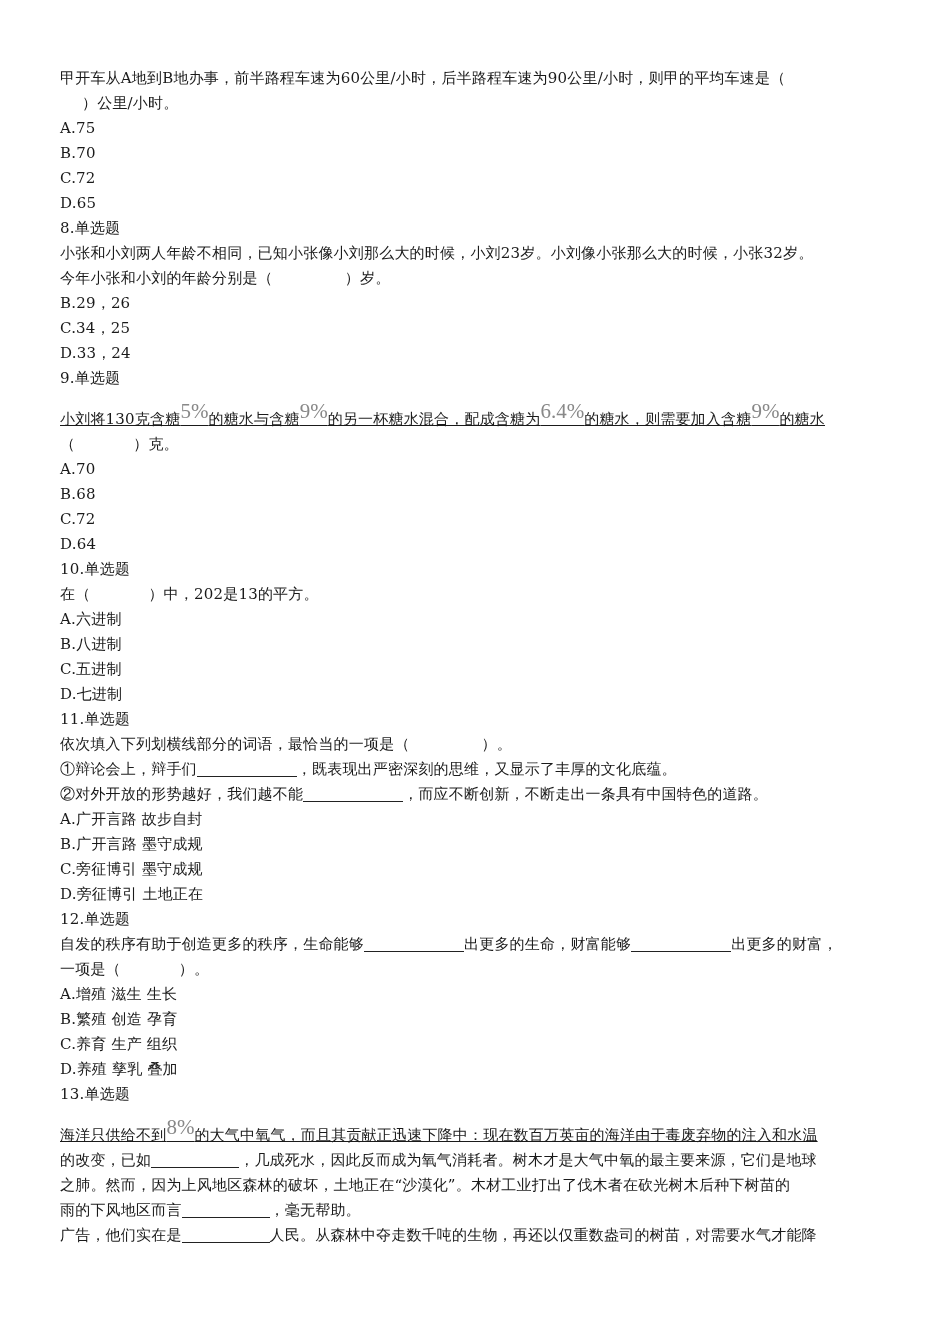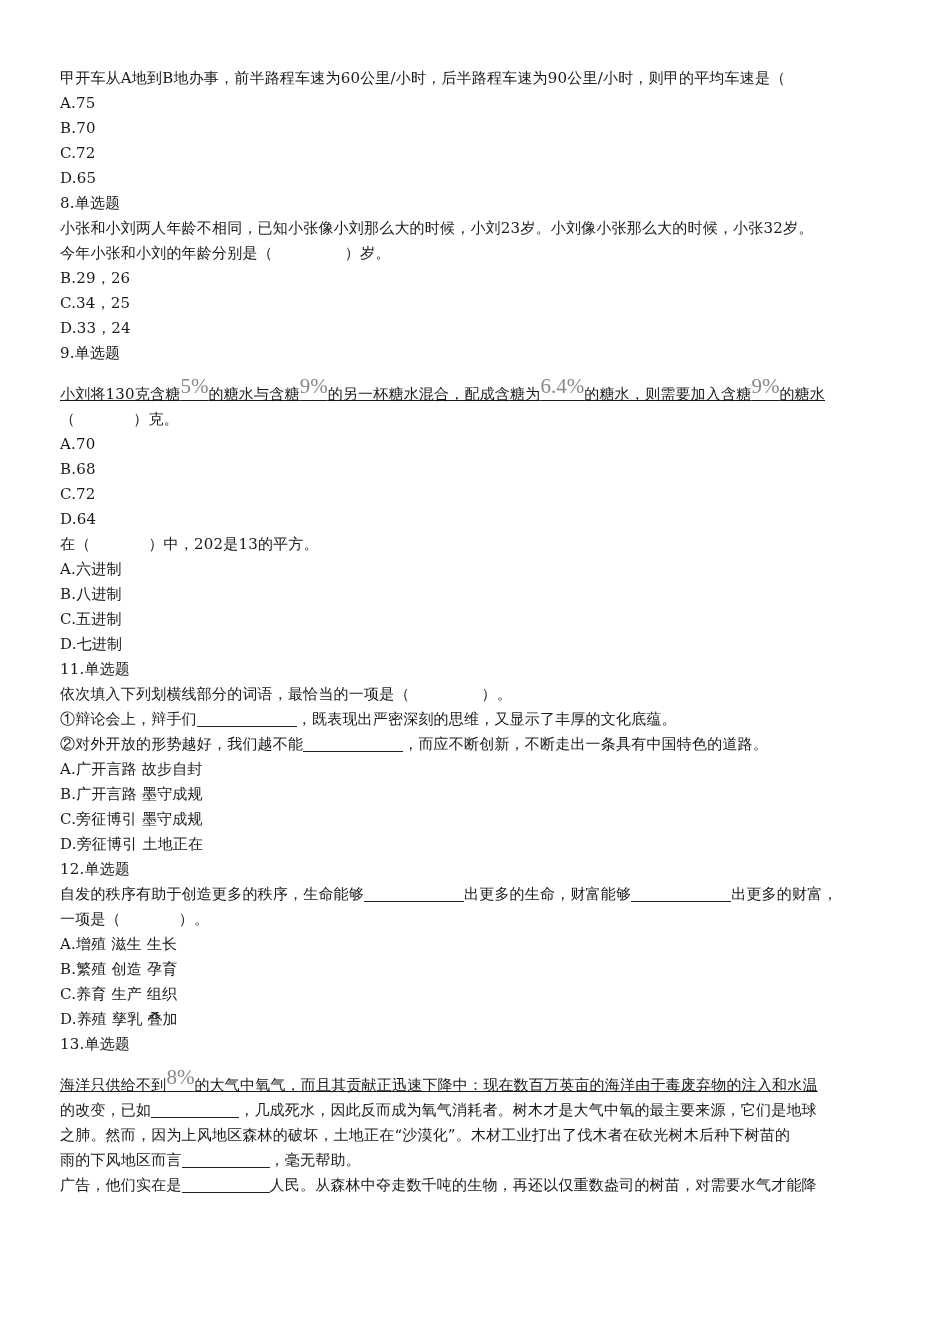--- a/index.html
+++ b/index.html
@@ -60,20 +60,23 @@
 </style>
 </head>
 <body>
 
 <div class="page">
 
   <div>
     <div class="line">
       <span>甲开车从A地到B地办事，前半路程车速为60公里/小时，后半路程车速为90公里/小时，则甲的平均车速是（</span>
     </div>
+    <div class="line">
+      <span class="sp s3"></span><span>）公里/小时。</span>
+    </div>
     <div class="line">A.75</div>
     <div class="line">B.70</div>
     <div class="line">C.72</div>
     <div class="line">D.65</div>
   </div>
 
   <div>
     <div class="line">8.单选题</div>
     <div class="line">小张和小刘两人年龄不相同，已知小张像小刘那么大的时候，小刘23岁。小刘像小张那么大的时候，小张32岁。</div>
     <div class="line">
@@ -92,20 +95,21 @@
     <div class="line">
       <span>（</span><span class="sp s2"></span><span>）克。</span>
     </div>
     <div class="line">A.70</div>
     <div class="line">B.68</div>
     <div class="line">C.72</div>
     <div class="line">D.64</div>
   </div>
 
   <div>
+    <div class="line">10.单选题</div>
     <div class="line">
       <span>在（</span><span class="sp s2"></span><span>）中，202是13的平方。</span>
     </div>
     <div class="line">A.六进制</div>
     <div class="line">B.八进制</div>
     <div class="line">C.五进制</div>
     <div class="line">D.七进制</div>
   </div>
 
   <div>

